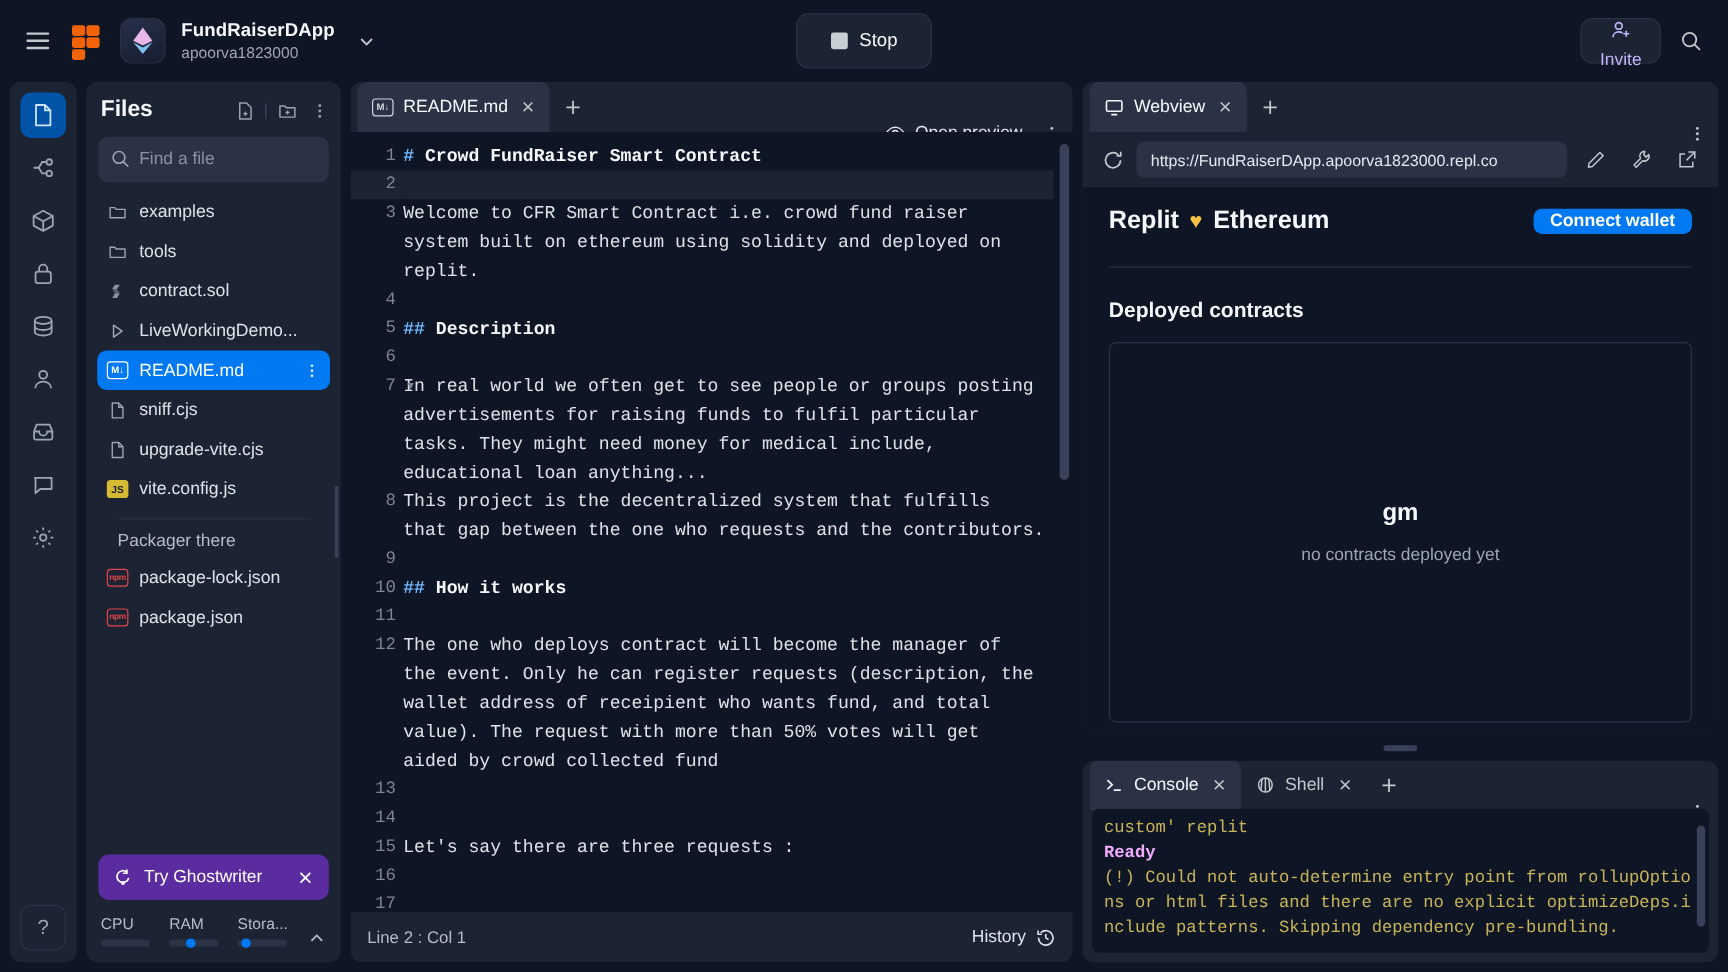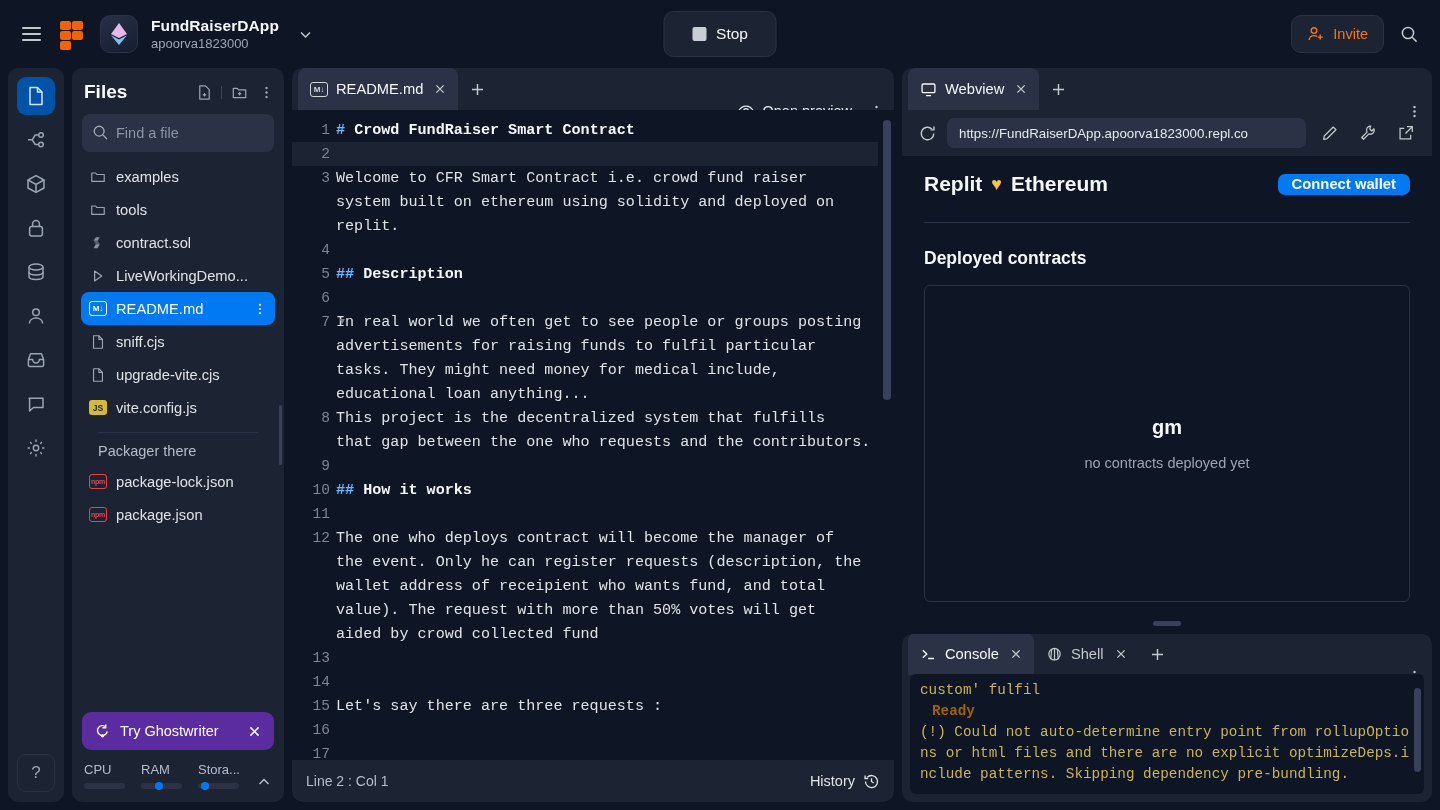--- a/index.html
+++ b/index.html
@@ -48,21 +48,21 @@
     border-radius: 10px; height: 46px; min-width: 113px;
     display: flex; align-items: center; justify-content: center; gap: 10px;
     font-size: 15.5px; color: #f5f9fc; cursor: pointer;
   }
   .stop-sq { width: 14px; height: 14px; background: #c8ced6; border-radius: 2px; }
 
   .header-right { margin-left: auto; display: flex; align-items: center; gap: 8px; }
   .invite-btn {
     background: #1c2333; border: 1px solid #2b3245; border-radius: 10px;
     height: 38px; padding: 0 15px; display: flex; align-items: center; gap: 8px;
-    font-size: 14.5px; color: #f97316; cursor: pointer;
+    font-size: 14.5px; color: #c4b5fd; cursor: pointer; flex-direction: column;
   }
   .icon-btn { width: 34px; height: 34px; display:flex; align-items:center; justify-content:center;
     border-radius: 8px; cursor: pointer; color: #c2c8cc; }
 
   
   .body { flex: 1; display: flex; min-height: 0; padding: 0 8px 8px 8px; gap: 8px; }
 
   
   .rail {
     width: 56px; flex: 0 0 56px; background: #1c2333; border-radius: 10px;
@@ -205,21 +205,21 @@
   .hsplit i { display:block; width: 28px; height: 5px; border-radius: 3px; background: #39415a; cursor: row-resize; }
 
   .console-panel { height: 168px; flex: 0 0 168px; background: #1c2333; border-radius: 10px;
     display: flex; flex-direction: column; overflow: hidden; }
   .con-tabbar { height: 40px; flex:0 0 40px; display:flex; align-items:center; padding-left: 6px; }
   .con-body { flex:1; background:#0e1525; margin: 0 8px 8px 8px; border-radius: 6px;
     padding: 6px 10px; overflow: hidden; position: relative;
     font-family: "Liberation Mono", monospace; font-size: 14.3px; line-height: 21px; }
   .con-line { white-space: pre-wrap; word-break: break-all; }
   .c-warn { color: #c9b458; }
-  .c-ok { color: #a16207; font-weight: 700; margin-left: 12px; }
+  .c-ok { color: #f0abfc; font-weight: 700; }
   .con-scroll { position:absolute; right: 3px; top: 14px; width: 7px; height: 84px;
     border-radius: 4px; background: #39415a; }
 
   svg { display: block; }
 </style>
 </head>
 <body>
 
 <div class="app">
 
@@ -756,21 +756,21 @@
             <div class="mini-btn" style="color:#c2c8cc">
               <svg width="15" height="15" viewBox="0 0 15 15" fill="currentColor">
                 <circle cx="7.5" cy="3" r="1.2"></circle>
                   <circle cx="7.5" cy="7.5" r="1.2"></circle>
                   <circle cx="7.5" cy="12" r="1.2"></circle>
               </svg>
             </div>
           </div>
         </div>
         <div class="con-body">
-          <div class="con-line c-warn">custom' fulfil</div>
+          <div class="con-line c-warn">custom' replit</div>
           <div class="con-line c-ok">Ready</div>
           <div class="con-line c-warn">(!) Could not auto-determine entry point from rollupOptions or html files and there are no explicit optimizeDeps.include patterns. Skipping dependency pre-bundling.</div>
           <div class="con-scroll"></div>
         </div>
       </div>
     </div>
 
   </div>
 </div>
 

